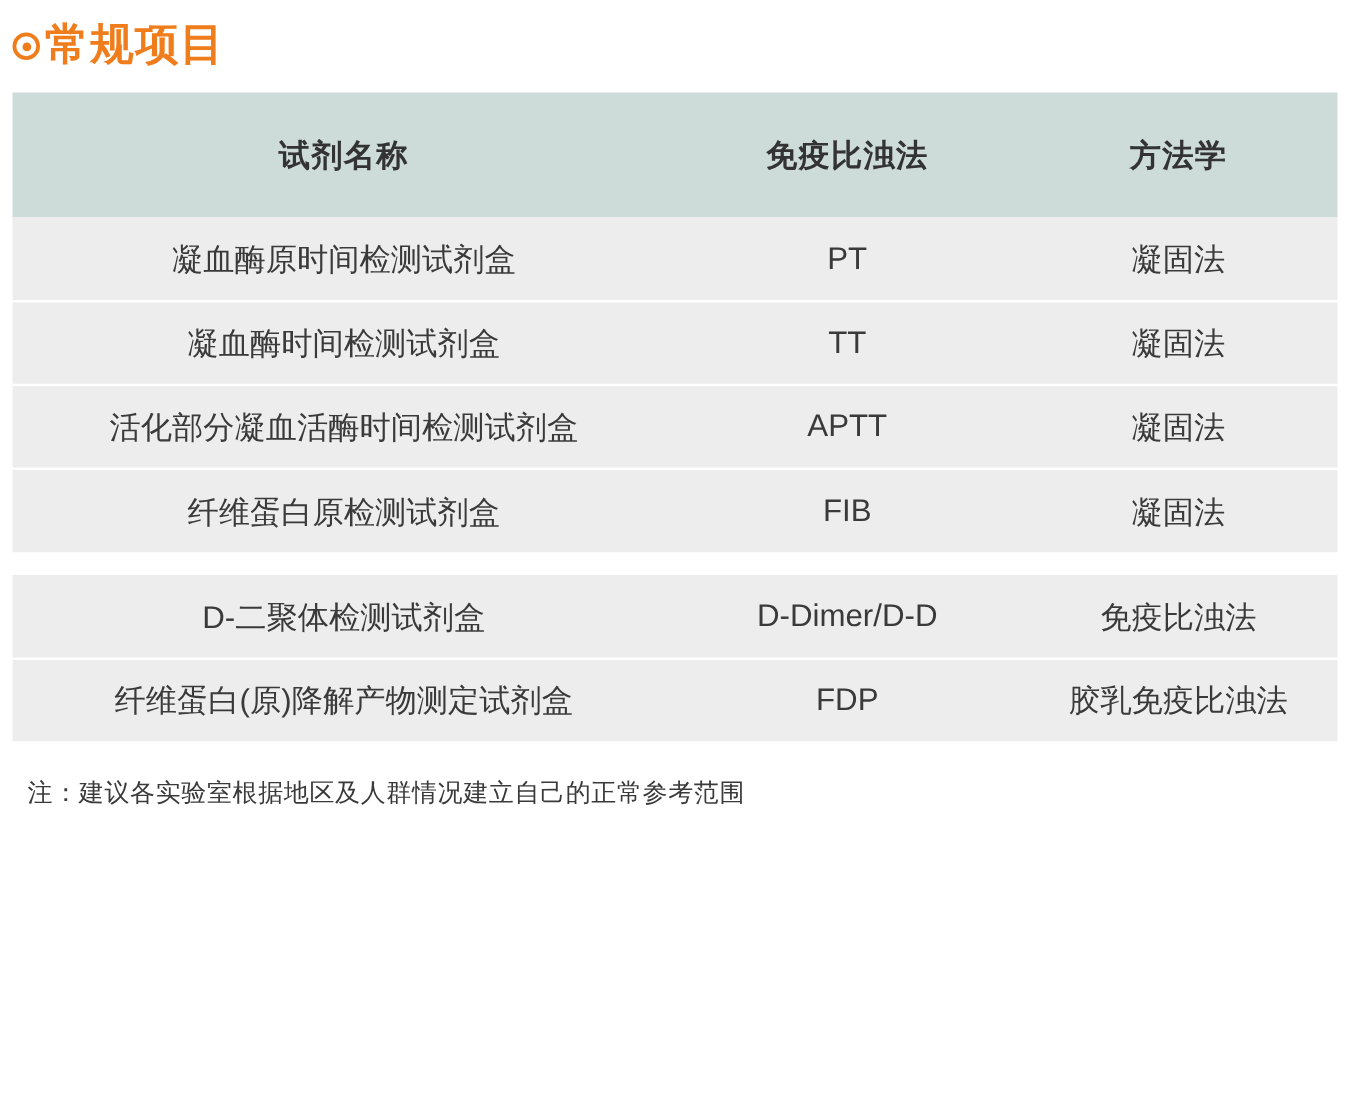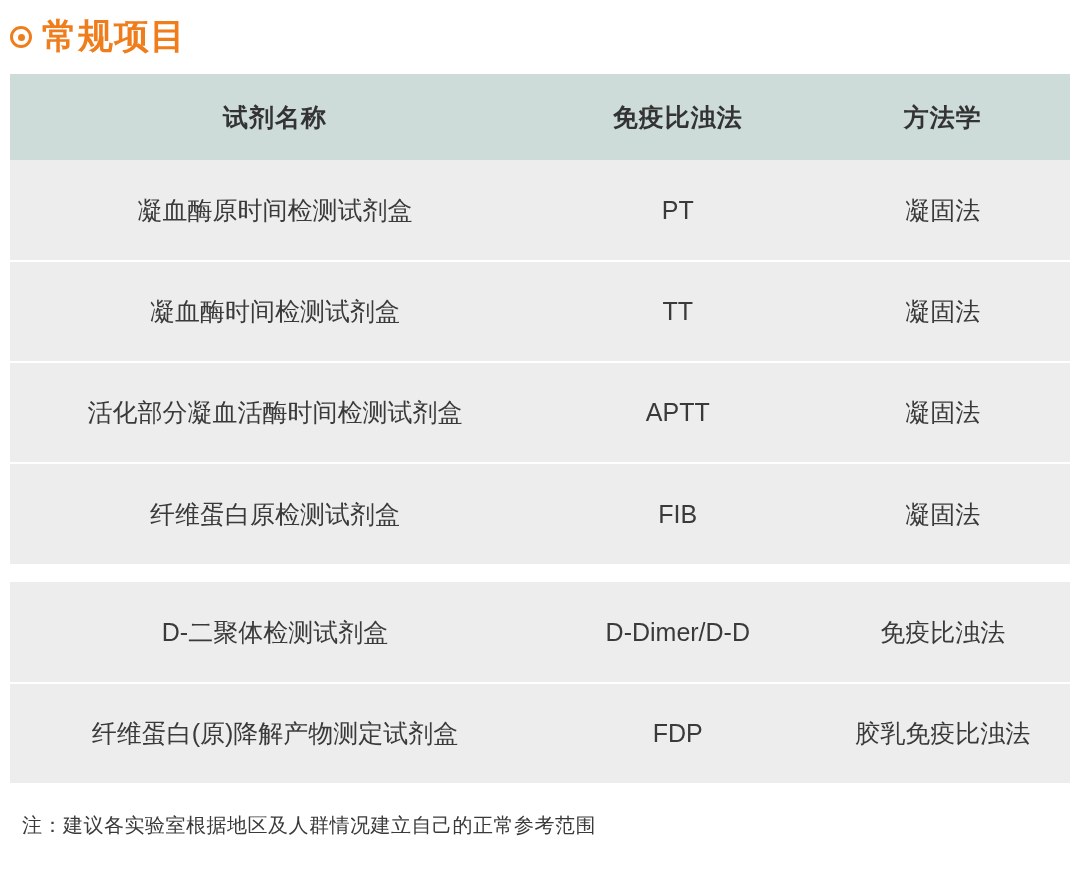--- a/index.html
+++ b/index.html
@@ -20,21 +20,21 @@
     position: relative;
     width: 1080px;
     height: 889px;
     background: #ffffff;
   }
 
   
   .title-row {
     display: flex;
     align-items: center;
-    gap: 10px;
+    gap: 4px;
     padding: 12px 0 0 10px;
     height: 58px;
   }
   .bullet-icon {
     width: 22px;
     height: 22px;
     border-radius: 50%;
     border: 3px solid #f07d1b;
     display: flex;
     align-items: center;
@@ -66,31 +66,31 @@
     width: 100%;
     border-collapse: collapse;
     table-layout: fixed;
   }
   table.reagent-table col.c1 { width: 50%; }
   table.reagent-table col.c2 { width: 26%; }
   table.reagent-table col.c3 { width: 24%; }
 
   thead th {
     background: #cddcd9;
-    height: 86px;
+    height: 100px;
     font-size: 25px;
     font-weight: bold;
     color: #333333;
     text-align: center;
     vertical-align: middle;
     letter-spacing: 1px;
   }
 
   tbody td {
-    height: 101px;
+    height: 67px;
     text-align: center;
     vertical-align: middle;
     font-size: 25px;
     color: #3a3a3a;
     font-weight: normal;
     border-bottom: 2px solid #ffffff;
   }
   tbody tr.shade td { background: #ededed; }
 
   

